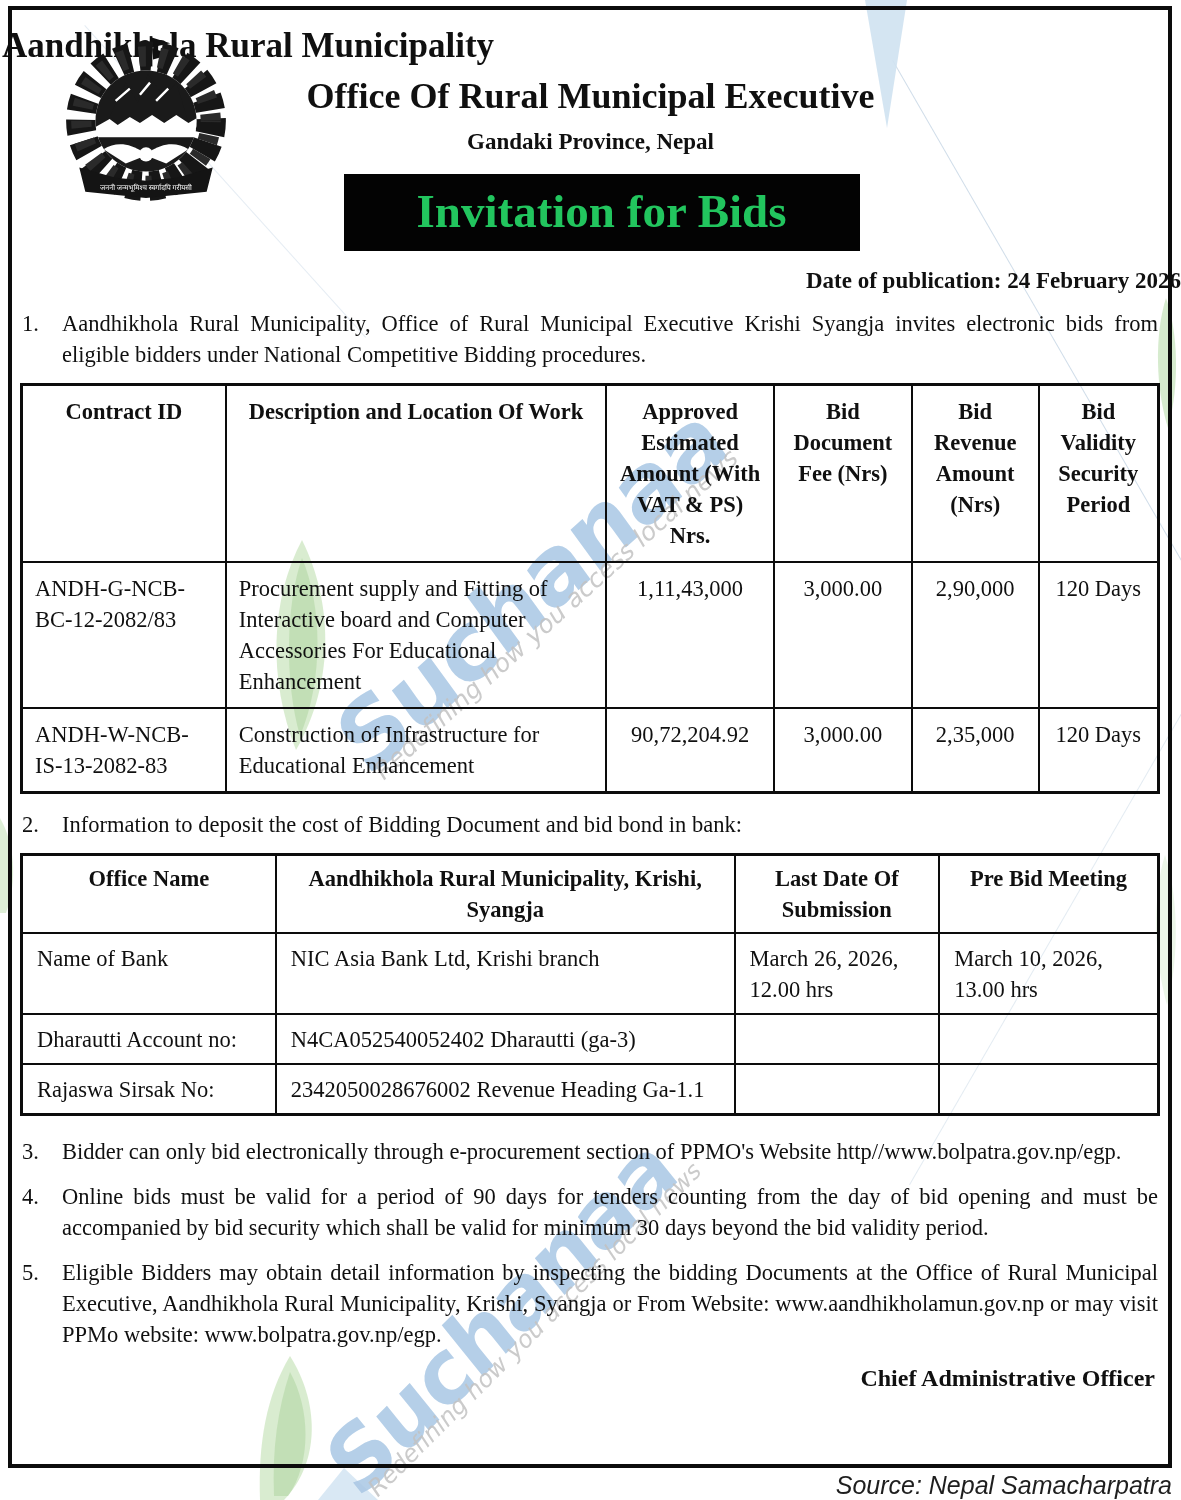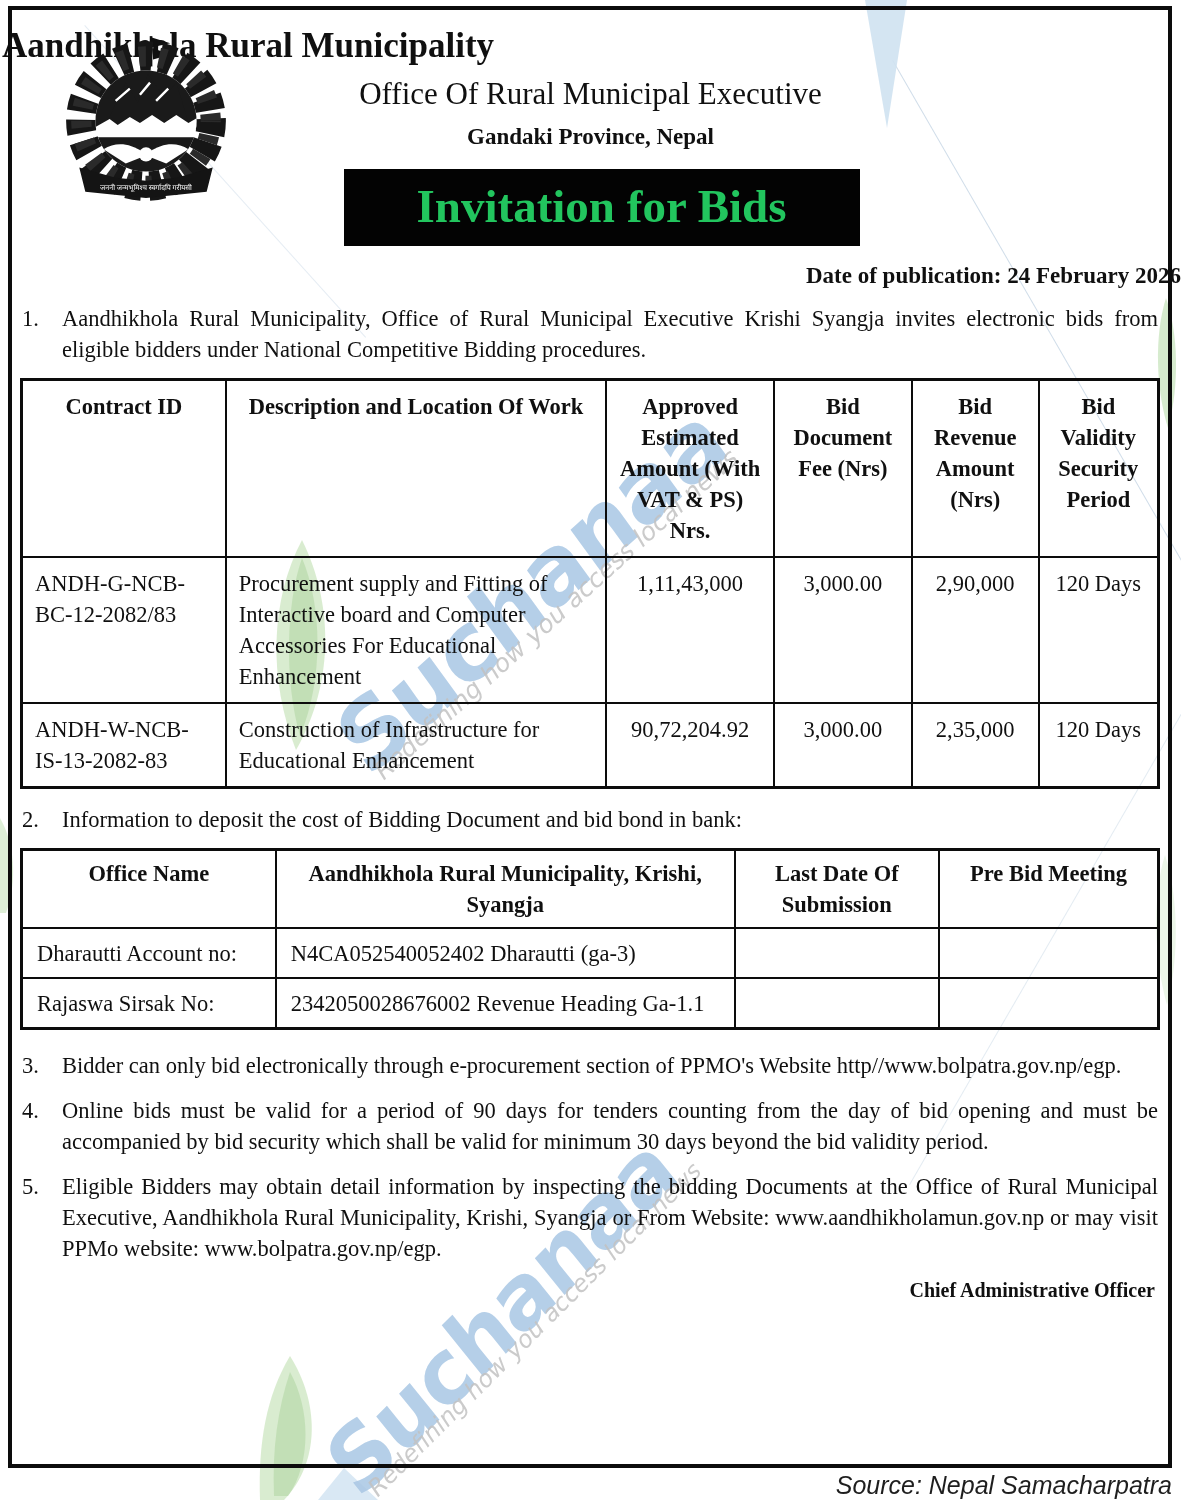--- a/index.html
+++ b/index.html
@@ -36,21 +36,21 @@
   .wm-a .wm-tag{left:378px;top:760px;font-size:25px;transform:rotate(-42deg);}
   .wm-b .wm-brand{left:340px;top:1427px;font-size:86px;transform:rotate(-45deg) skewX(-6deg);}
   .wm-b .wm-tag{left:372px;top:1478px;font-size:24px;transform:rotate(-45deg);}
   .wm-shape{position:absolute;}
   .hairline{position:absolute;height:1px;background:rgba(150,180,206,.45);transform-origin:0 0;}
 
   
   .header-block{position:relative;padding-top:26px;z-index:1;}
   .emblem{position:absolute;left:55px;top:30px;width:182px;height:172px;}
   .t1{margin:2px;font-size:35px;font-weight:bold;line-height:1.0;}
-  .t2{margin:15px 0 0 0;text-align:center;font-size:31px;font-weight:normal;line-height:1.0;}
+  .t2{margin:15px 0 0 0;text-align:center;font-size:36px;font-weight:bold;line-height:1.0;}
   .t3{margin:16px 0 0 0;text-align:center;font-size:25px;font-weight:bold;line-height:1.0;}
   .t4{margin:16px 0 0 0;text-align:center;font-size:23px;font-weight:bold;line-height:1.0;}
 
   .banner{
     margin:21px auto 0 auto;width:516px;height:77px;
     background:#030303;color:#22c55e;text-align:center;
     font-size:47px;font-weight:bold;line-height:75px;
     transform:translateX(11px);
     position:relative;z-index:1;
   }
@@ -68,21 +68,21 @@
   .tb th,.tb td{border:2px solid #0c0c0c;vertical-align:top;}
   .tb th{font-weight:bold;text-align:center;padding:10px 8px;}
   .tb td{padding:10px 12px;}
   .bids col.c1{width:205px}.bids col.c2{width:382px}.bids col.c3{width:168px}
   .bids col.c4{width:138px}.bids col.c5{width:127px}.bids col.c6{width:120px}
   .bids td.num{text-align:center;padding-left:4px;padding-right:4px;}
   .bank col.c1{width:255px}.bank col.c2{width:460px}.bank col.c3{width:205px}.bank col.c4{width:220px}
   .bank th{padding:7px 8px;}
   .bank td{padding:9px 14px 8px 14px;}
 
-  .signature{margin:15px 26px 0 0;text-align:right;font-size:20px;font-weight:bold;position:relative;z-index:1;padding-left:12px;}
+  .signature{margin:15px 26px 0 0;text-align:right;font-size:24px;font-weight:bold;position:relative;z-index:1;padding-left:12px;}
   .source-note{
     position:absolute;right:9px;top:1471px;z-index:2;
     font-family:"Liberation Sans", sans-serif;font-style:italic;font-size:25px;color:#1e1e1e;
   }
 </style>
 </head>
 <body>
 
 <div class="page">
 
@@ -227,20 +227,26 @@
     <thead>
       <tr>
         <th>Office Name</th>
         <th>Aandhikhola Rural Municipality, Krishi, Syangja</th>
         <th>Last  Date Of Submission</th>
         <th>Pre Bid Meeting</th>
       </tr>
     </thead>
     <tbody>
       <tr>
+        <td>Name of Bank</td>
+        <td>NIC Asia Bank Ltd, Krishi  branch</td>
+        <td>March 26, 2026, 12.00 hrs</td>
+        <td>March 10, 2026, 13.00 hrs</td>
+      </tr>
+      <tr>
         <td>Dharautti Account no:</td>
         <td>N4CA052540052402  Dharautti (ga-3)</td>
         <td></td>
         <td></td>
       </tr>
       <tr>
         <td>Rajaswa Sirsak No:</td>
         <td>2342050028676002 Revenue Heading Ga-1.1</td>
         <td></td>
         <td></td>

